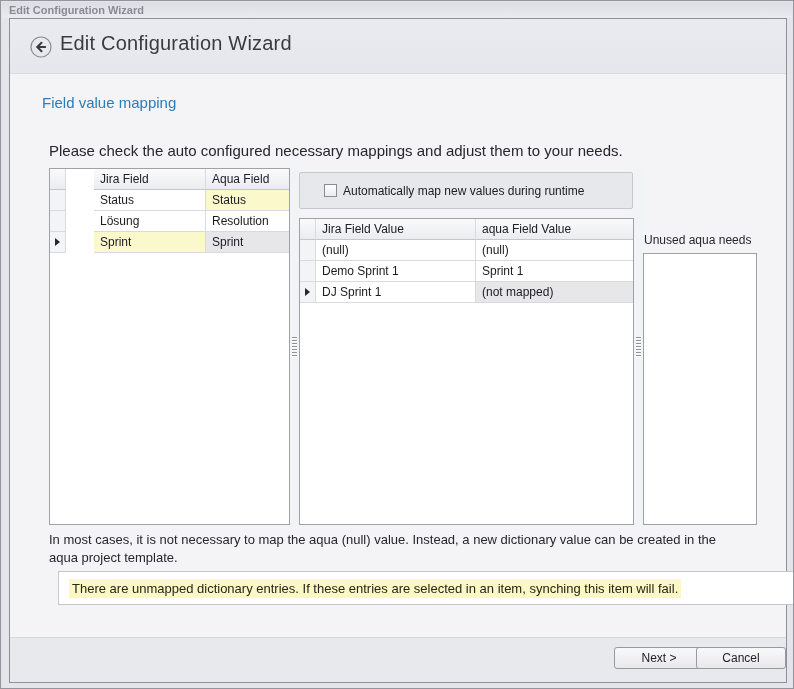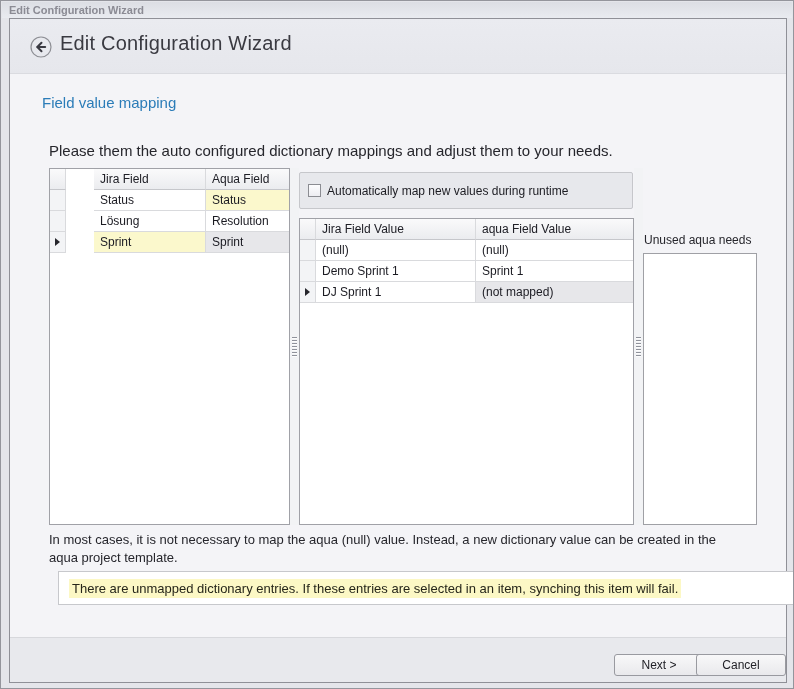--- a/index.html
+++ b/index.html
@@ -84,21 +84,21 @@
     position:absolute; width:9px; background:#f2f3f5; cursor:col-resize;
     display:flex; align-items:center; justify-content:center;
   }
   .grip { display:flex; flex-direction:column; align-items:center; }
   .gdot { width:5px; height:1px; background:#8f929b; margin:1px 0; box-shadow:0 1px 0 #fdfdfd; }
 
   
   .chk-panel {
     position:absolute; left:289px; top:153px; width:334px; height:37px;
     background:#e7e8ec; border:1px solid #c6c7cb; border-radius:2px;
-    display:flex; align-items:center; padding-left:8px;
+    display:flex; align-items:center; padding-left:24px;
   }
   .checkbox {
     width:13px; height:13px; border:1px solid #8b8c92;
     background:linear-gradient(#fdfdfe,#ececf1); flex:0 0 13px; cursor:pointer;
   }
   .chk-label { font-size:12px; color:#1c1c22; margin-left:6px; }
 
   
   .unused-label { position:absolute; left:634px; top:214px; font-size:12px; color:#26262c; }
   .listbox {
@@ -119,21 +119,21 @@
     font-size:13px; color:#26261a;
     background:var(--warning-highlight,#fcf8c5); padding:2px 3px;
   }
 
   
   .footer {
     position:absolute; left:0; bottom:0; width:100%; height:45px;
     background:#e8e9ed; border-top:1px solid #d7d8dc;
   }
   .btn {
-    position:absolute; top:16px; width:90px; height:22px;
+    position:absolute; top:9px; width:90px; height:22px;
     font-family:"Liberation Sans", sans-serif; font-size:12px; color:#222228;
     background:linear-gradient(#f8f8f9,#e9e9ec);
     border:1px solid #999aa0; border-radius:3px; cursor:pointer;
   }
   .btn-next { left:604px; }
   .btn-cancel { left:686px; }
 </style>
 </head>
 <body>
 
@@ -149,21 +149,21 @@
         <svg width="22" height="22" viewBox="0 0 22 22">
           <circle cx="11" cy="11" r="10" fill="none" stroke="#8e8f95" stroke-width="1.2"></circle>
           <path d="M11.5 6.8 L7.3 11 L11.5 15.2" fill="none" stroke="#3a3a42" stroke-width="2" stroke-linecap="round" stroke-linejoin="round"></path>
           <line x1="7.5" y1="11" x2="15.2" y2="11" stroke="#3a3a42" stroke-width="2" stroke-linecap="round"></line>
         </svg>
       </div>
       <h1>Edit Configuration Wizard</h1>
     </div>
 
     <div class="section-heading">Field value mapping</div>
-    <div class="instruction">Please them the auto configured dictionary mappings and adjust them to your needs.</div>
+    <div class="instruction">Please check the auto configured necessary mappings and adjust them to your needs.</div>
 
     <div class="dgrid left-grid" style="left:39px; top:149px; width:241px; height:357px;">
       <div class="drow dhead">
         <div class="dind"></div>
         <div class="dcell c1">Jira Field</div>
         <div class="dcell c2">Aqua Field</div>
       </div>
       <div class="drow">
         <div class="dind"></div>
         <div class="dcell c1">Status</div>

